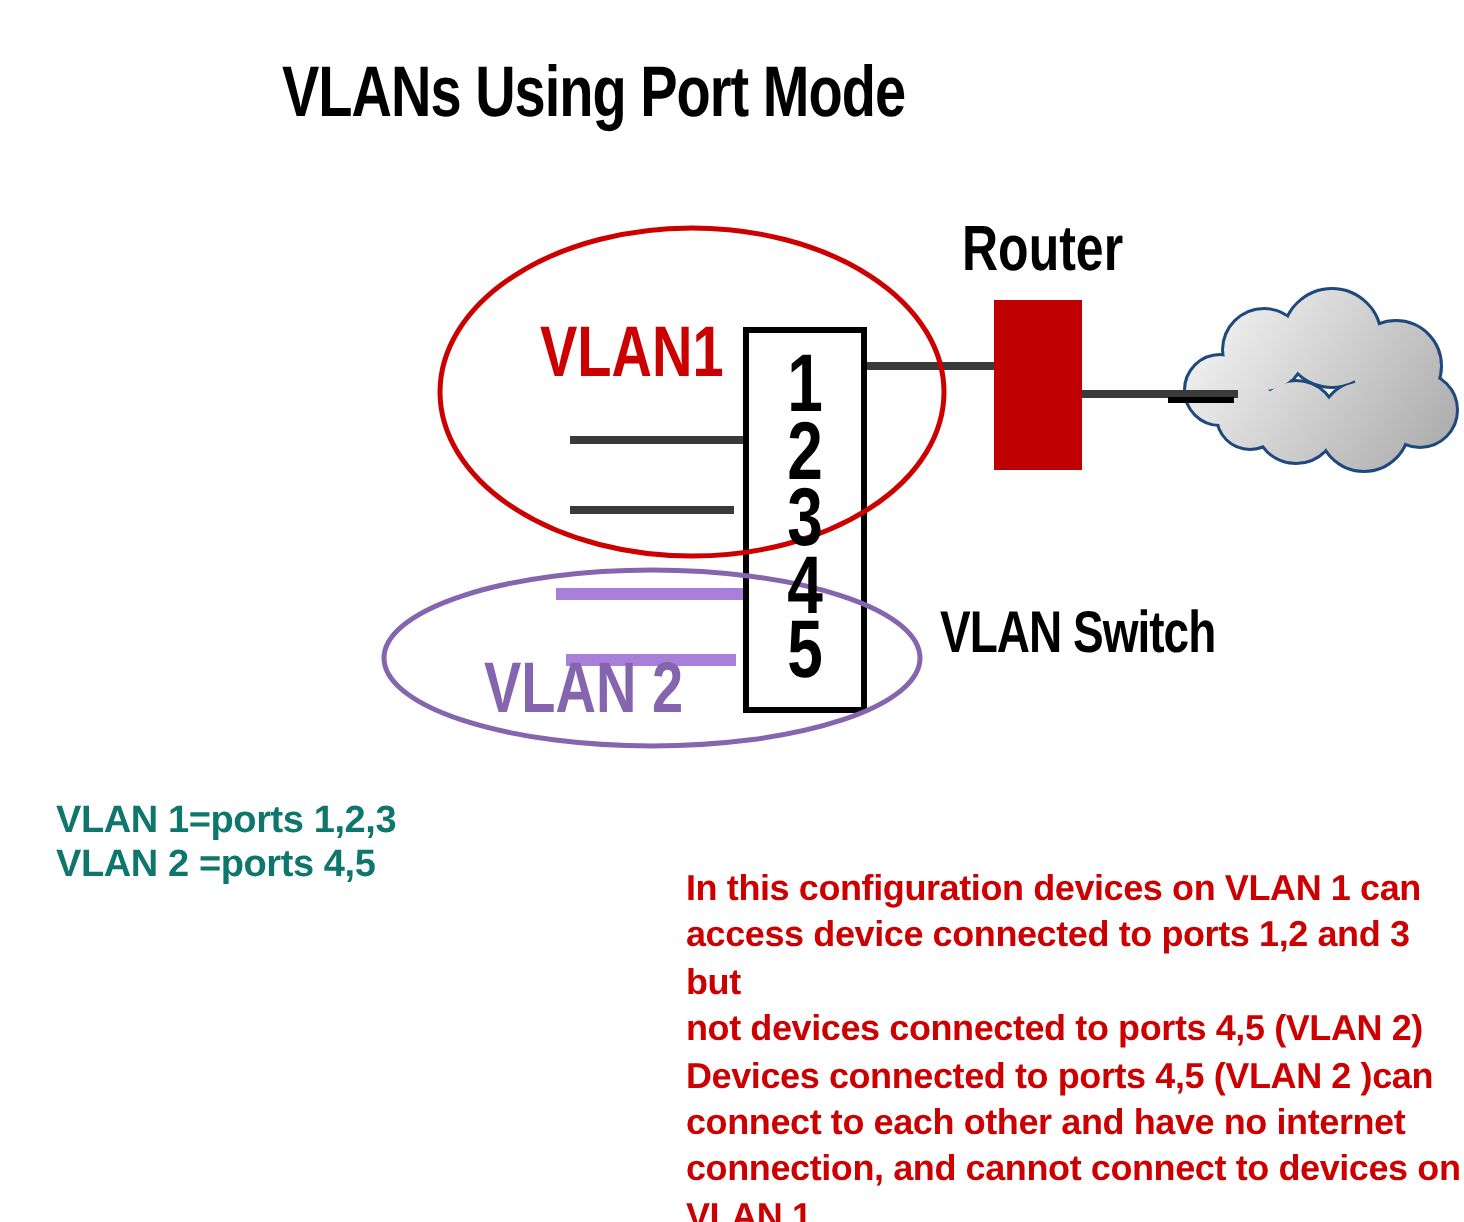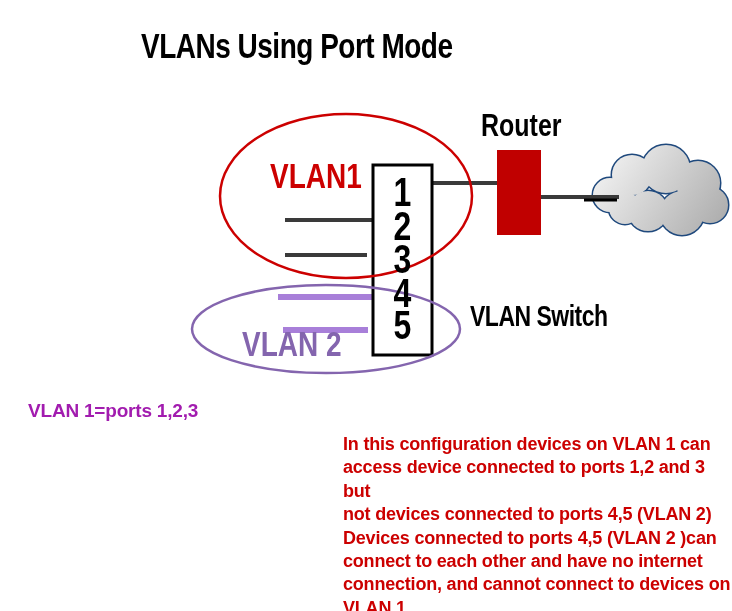--- a/index.html
+++ b/index.html
@@ -17,21 +17,21 @@
   .switch-label { left:470px; top:299px; font-size:23px; font-weight:bold; color:#000000; white-space:nowrap; letter-spacing:-0.5px; }
   .vlan1-label { left:270px; top:156px; font-size:28px; font-weight:bold; color:#CC0000; white-space:nowrap; }
   .vlan2-label { left:242px; top:324px; font-size:28px; font-weight:bold; color:#8465AE; white-space:nowrap; }
   .port {
     position:absolute; left:373px; width:59px; text-align:center;
     font-size:32px; line-height:32px; font-weight:bold; color:#000000;
     transform:scaleY(1.28); transform-origin:center top;
   }
   .legend {
     left:28px; top:400px; font-size:19px; line-height:22px; font-weight:bold;
-    color:#a21caf; white-space:nowrap; letter-spacing:-0.2px;
+    color:#0f766e; white-space:nowrap; letter-spacing:-0.2px;
   }
   .note {
     left:343px; top:433px; width:390px; font-size:18px; line-height:23.4px;
     font-weight:bold; color:#CC0000; white-space:pre-line; letter-spacing:-0.2px;
   }
   svg.layer { position:absolute; left:0; top:0; width:732px; height:611px; }
 </style>
 </head>
 <body>
 
@@ -93,20 +93,21 @@
   <div class="port" style="top:304px">5</div>
 
   <div class="abs title ty">VLANs Using Port Mode</div>
   <div class="abs router-label ty">Router</div>
   <div class="abs switch-label ty">VLAN Switch</div>
   <div class="abs vlan1-label ty">VLAN1</div>
   <div class="abs vlan2-label ty">VLAN 2</div>
 
   <div class="abs legend">
     <div>VLAN 1=ports 1,2,3</div>
+    <div>VLAN 2 =ports 4,5</div>
   </div>
 
   <div class="abs note">In this configuration devices on VLAN 1 can
 access device connected to ports 1,2 and 3 but
 not devices connected to ports 4,5 (VLAN 2)
 Devices connected to ports 4,5 (VLAN 2 )can
 connect to each other and have no internet
 connection, and cannot connect to devices on
 VLAN 1</div>
 </div>

